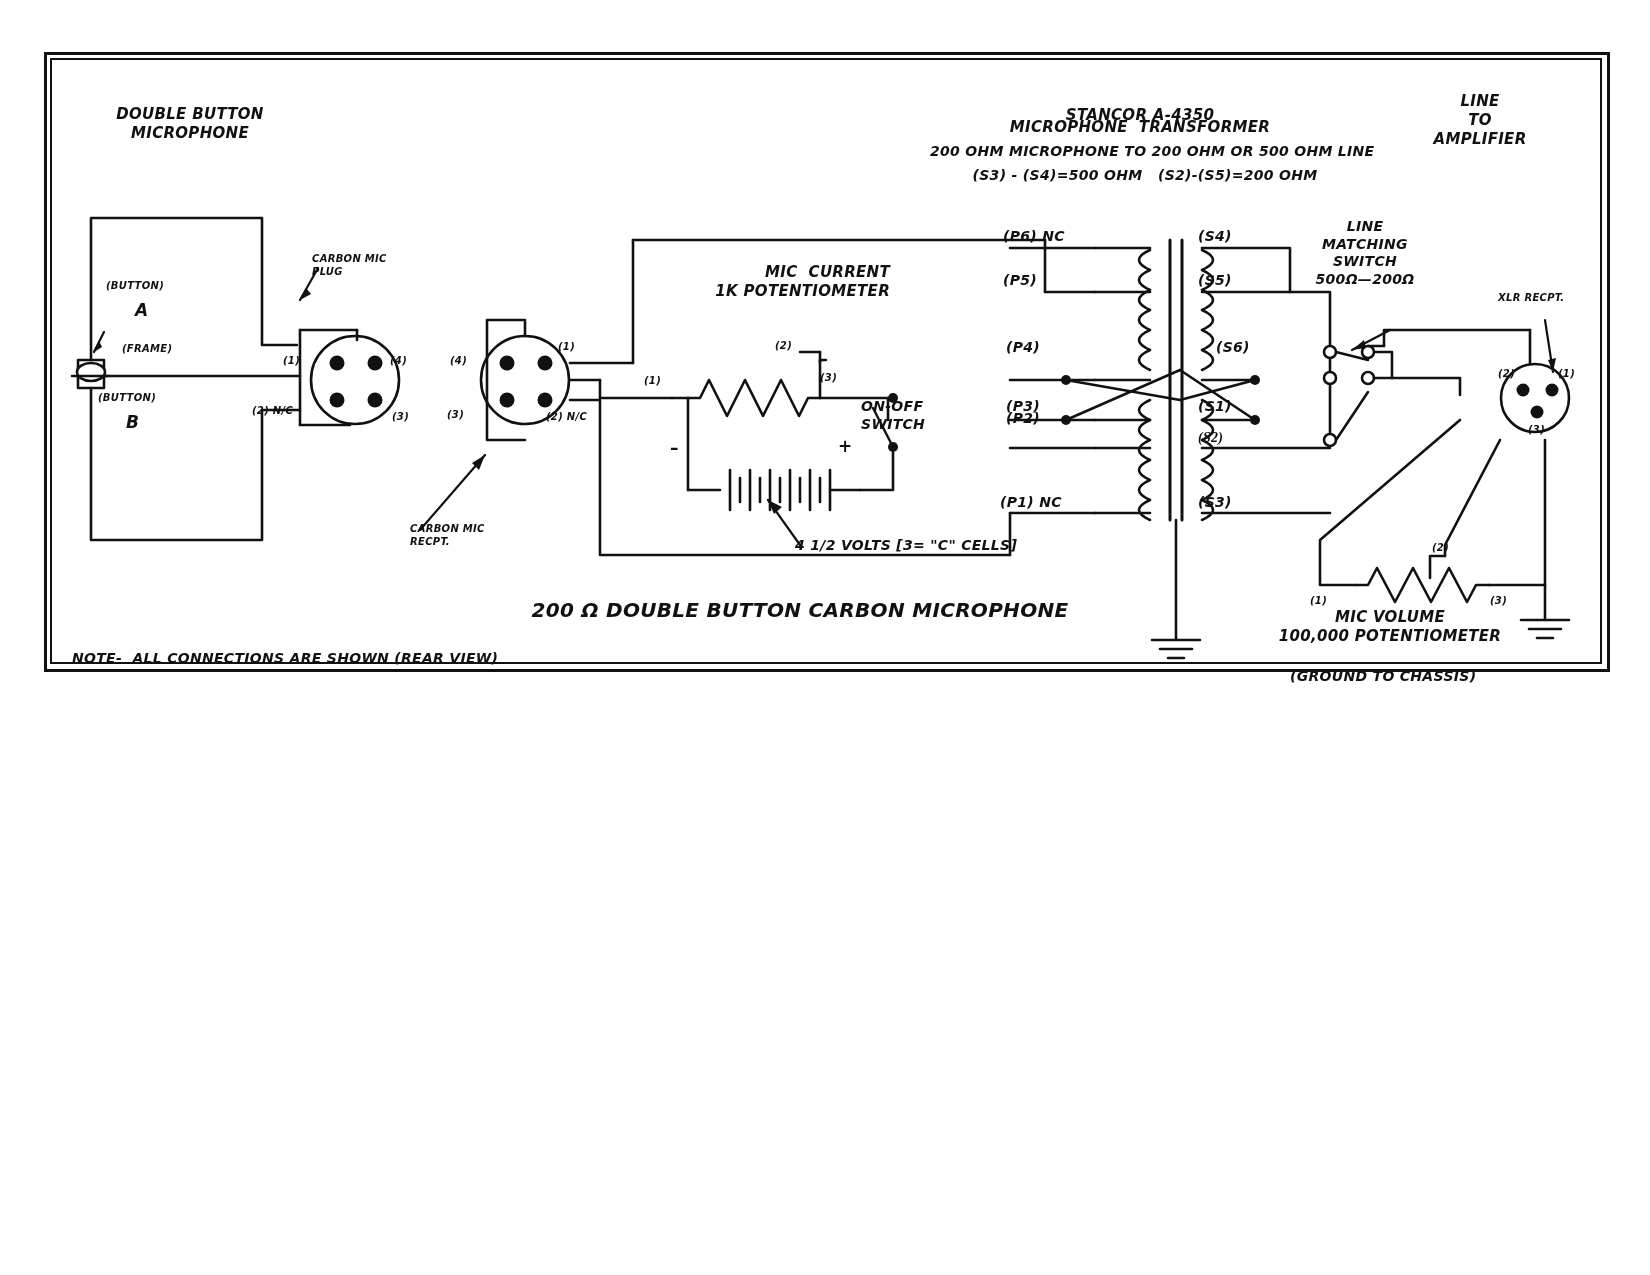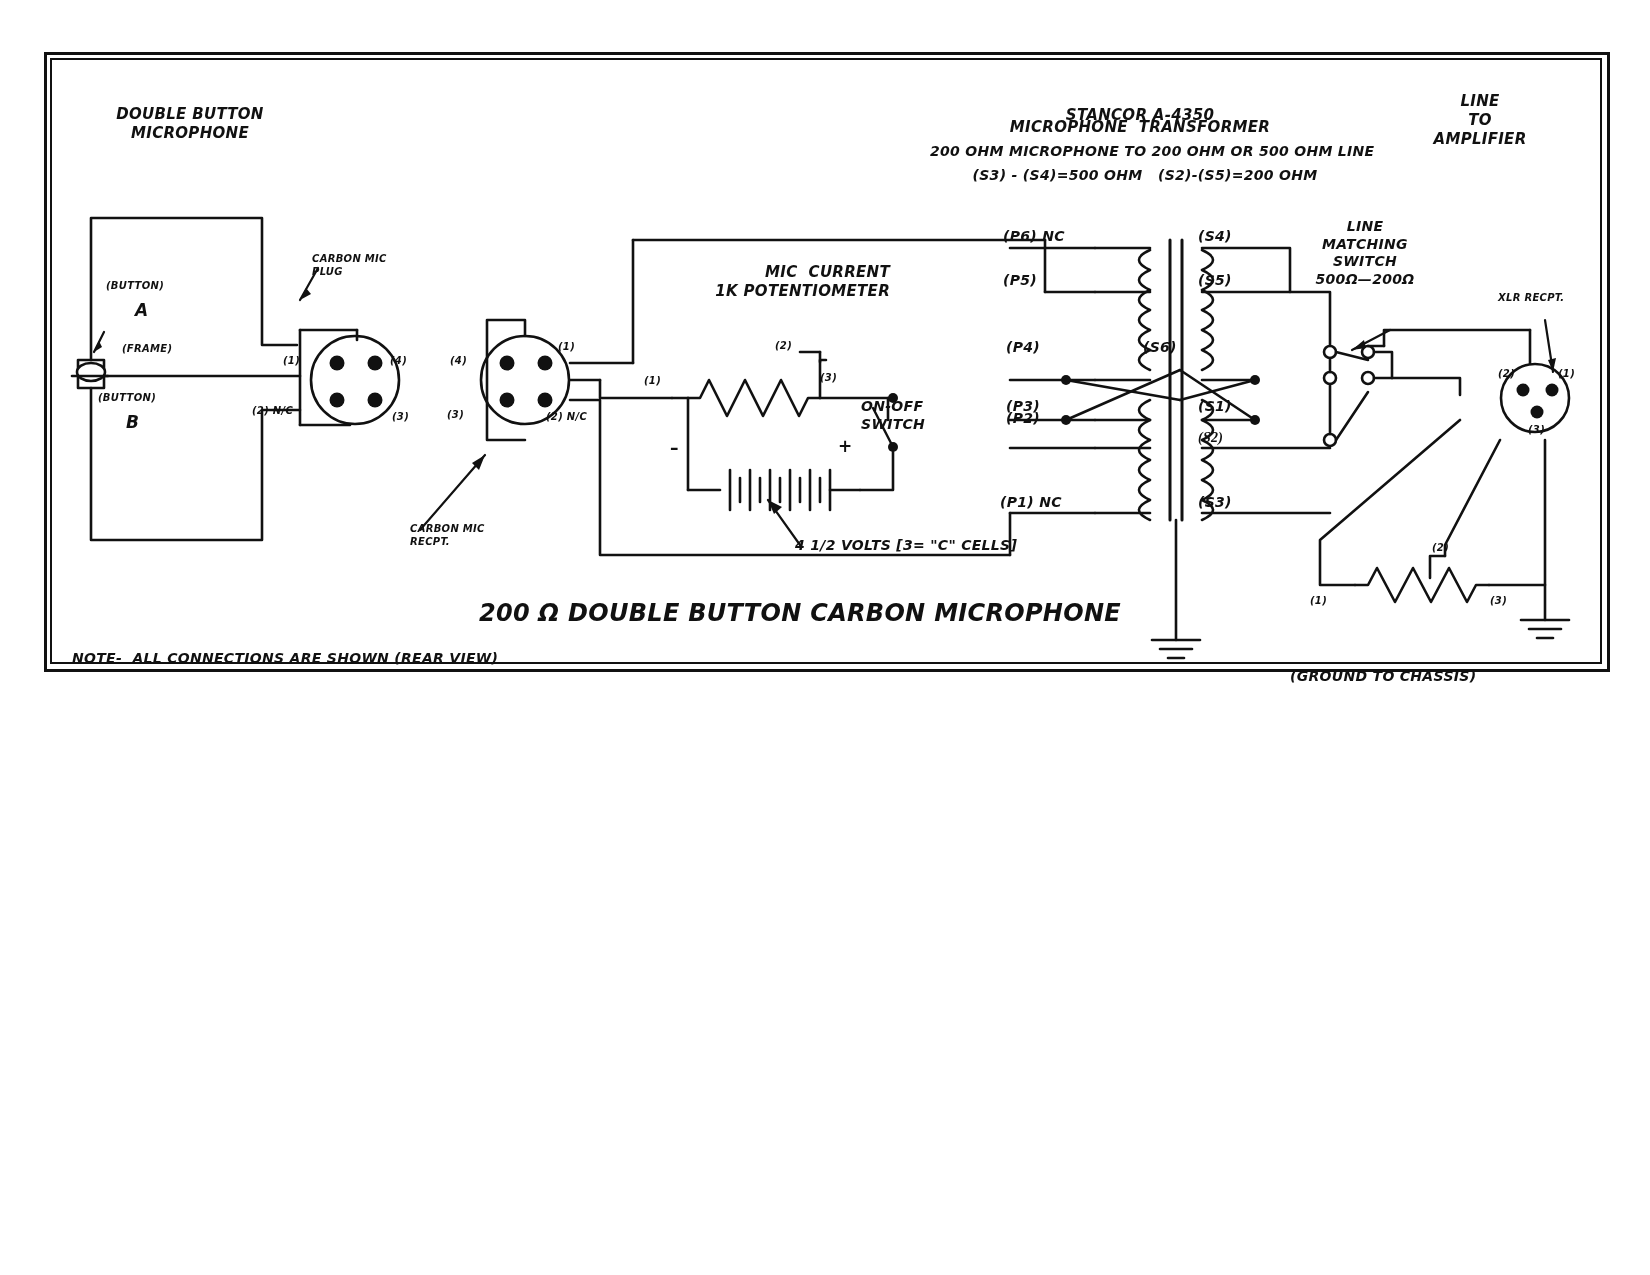--- a/index.html
+++ b/index.html
@@ -54,21 +54,21 @@
     color: #111;
     white-space: pre;
     line-height: 1.25;
     letter-spacing: 0.3px;
   }
   .lbl.nonital { font-style: normal; }
   .s12 { font-size: 10px; }
   .s13 { font-size: 14px; }
   .s14 { font-size: 15px; }
   .s16 { font-size: 17px; }
-  .s20 { font-size: 24px; }
+  .s20 { font-size: 20px; }
   .center { text-align: center; }
 </style>
 </head>
 <body>
 
 <div id="sheet">
 
   <div class="frame-outer"></div>
   <div class="frame-inner"></div>
 
@@ -290,38 +290,40 @@
 
   <div class="lbl s13" style="left:1003px; top:228px;">(P6) NC</div>
   <div class="lbl s13" style="left:1003px; top:272px;">(P5)</div>
   <div class="lbl s13" style="left:1006px; top:339px;">(P4)</div>
   <div class="lbl s13" style="left:1006px; top:398px;">(P3)</div>
   <div class="lbl s13" style="left:1006px; top:410px;">(P2)</div>
   <div class="lbl s13" style="left:1000px; top:494px;">(P1) NC</div>
 
   <div class="lbl s13" style="left:1198px; top:228px;">(S4)</div>
   <div class="lbl s13" style="left:1198px; top:272px;">(S5)</div>
-  <div class="lbl s13" style="left:1143px; top:339px;">(S6)</div>
+  <div class="lbl s13" style="left:1216px; top:339px;">(S6)</div>
   <div class="lbl s13" style="left:1198px; top:398px;">(S1)</div>
   <div class="lbl s13" style="left:1198px; top:429px;font-family:Liberation Serif, serif;">(S2)</div>
   <div class="lbl s13" style="left:1198px; top:494px;">(S3)</div>
 
   <div class="lbl s13 center" style="left:1290px; top:218px; width:150px;">LINE
 MATCHING
 SWITCH
 500Ω—200Ω</div>
 
   <div class="lbl s12" style="left:1498px; top:292px;">XLR RECPT.</div>
   <div class="lbl s12" style="left:1498px; top:368px;">(2)</div>
   <div class="lbl s12" style="left:1558px; top:368px;">(1)</div>
   <div class="lbl s12" style="left:1528px; top:424px;">(3)</div>
 
   <div class="lbl s12" style="left:1310px; top:595px;">(1)</div>
   <div class="lbl s12" style="left:1432px; top:542px;">(2)</div>
   <div class="lbl s12" style="left:1490px; top:595px;">(3)</div>
+  <div class="lbl s14 center" style="left:1265px; top:608px; width:250px;">MIC VOLUME
+100,000 POTENTIOMETER</div>
 
   <div class="lbl s13" style="left:1290px; top:668px;">(GROUND TO CHASSIS)</div>
 
   <div class="lbl s20 center" style="left:470px; top:598px; width:660px;">200 Ω DOUBLE BUTTON CARBON MICROPHONE</div>
 
   <div class="lbl s13" style="left:72px; top:650px;">NOTE-  ALL CONNECTIONS ARE SHOWN (REAR VIEW)</div>
 
 </div>
 
 </body></html>

